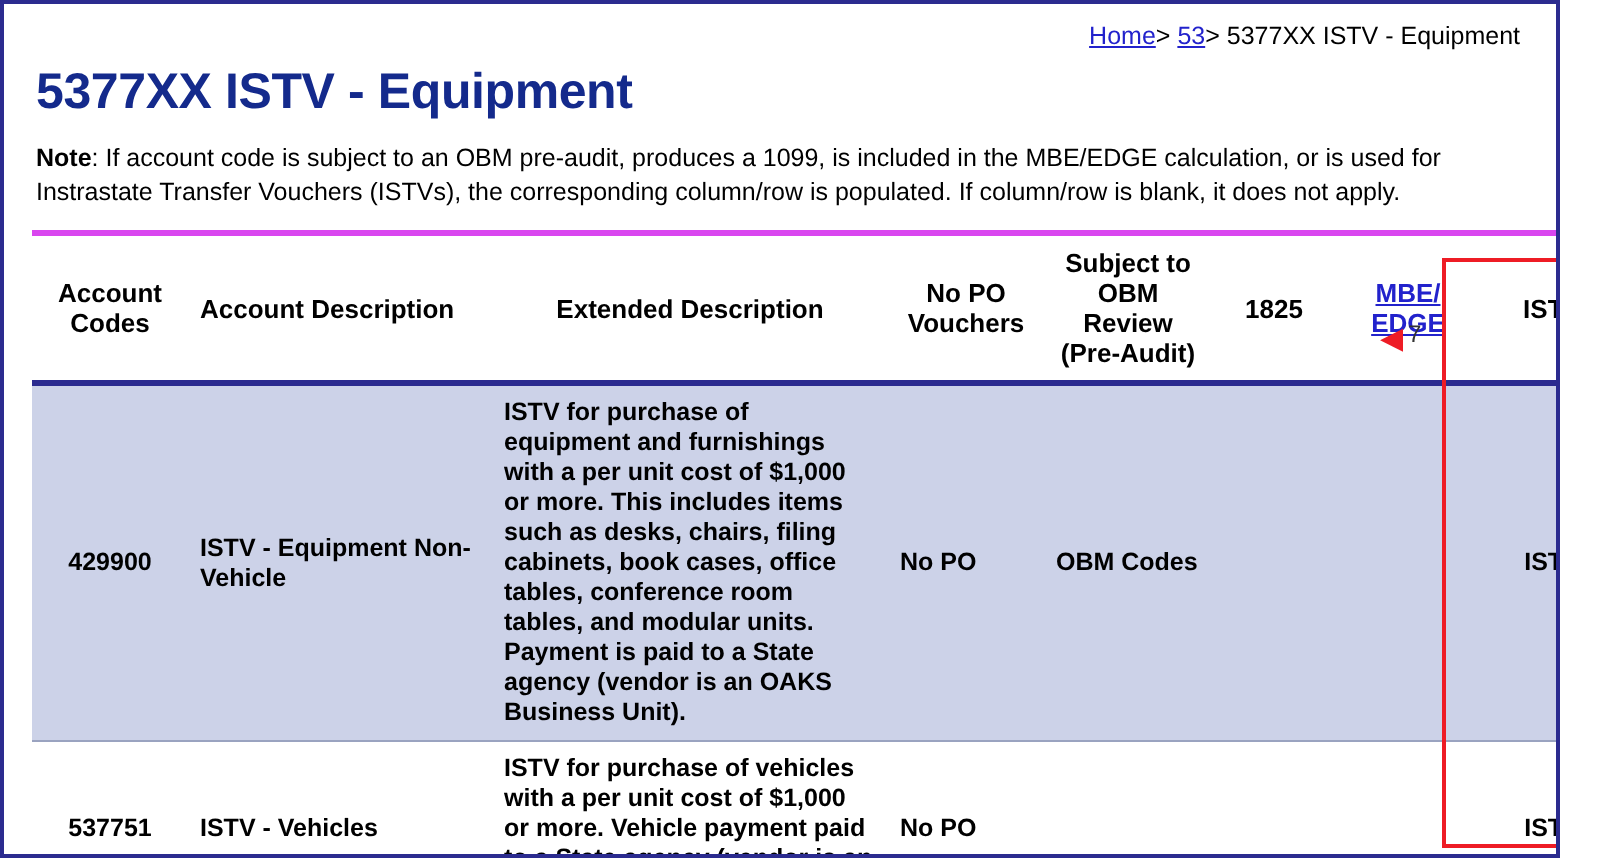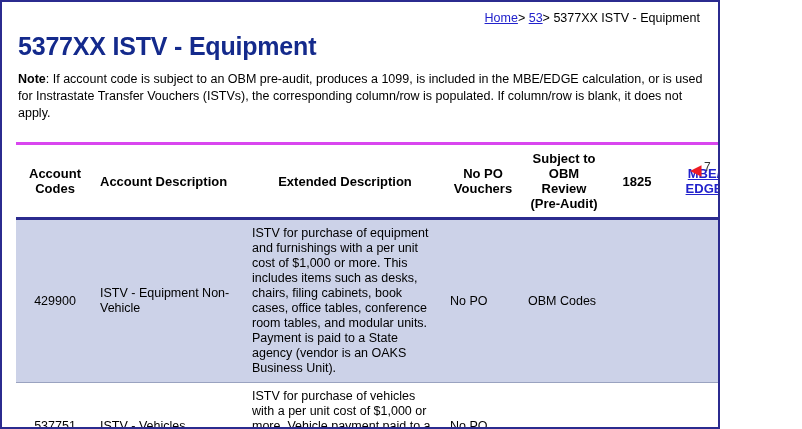--- a/index.html
+++ b/index.html
@@ -6,21 +6,21 @@
     margin: 0;
     padding: 0;
     background: #ffffff;
   }
   body {
     font-family: "Liberation Sans", sans-serif;
     color: #000000;
   }
   #page {
     position: relative;
-    width: 720px;
+    width: 780px;
     height: 429px;
     box-sizing: border-box;
     border: 2px solid #2b2b8f;
     background: #ffffff;
     overflow: hidden;
   }
   .inner {
     padding: 6px 14px 0 14px;
     box-sizing: border-box;
     height: 100%;
@@ -46,21 +46,21 @@
     font-size: 25px;
     font-weight: bold;
     color: #142a8c;
     margin: 6px 0 10px 2px;
     letter-spacing: -0.2px;
   }
   
   .note {
     font-size: 12.5px;
     line-height: 17px;
-    margin: 0 0 20px 2px;
+    margin: 0 0 10px 2px;
     max-width: 780px;
   }
   .note b {
     font-weight: bold;
   }
   
   table.acct {
     width: 100%;
     border-collapse: collapse;
     table-layout: fixed;
@@ -78,20 +78,21 @@
     background: #ffffff;
   }
   table.acct thead th.left {
     text-align: left;
   }
   table.acct tbody td {
     border-bottom: 1px solid #9aa3c0;
     padding: 6px 6px;
     vertical-align: middle;
     line-height: 15px;
+    font-weight: bold;
   }
   tr.row-alt td {
     background: #ccd2e8;
   }
   tr.row-plain td {
     background: #ffffff;
   }
   td.def {
     vertical-align: top;
     padding-top: 7px;

